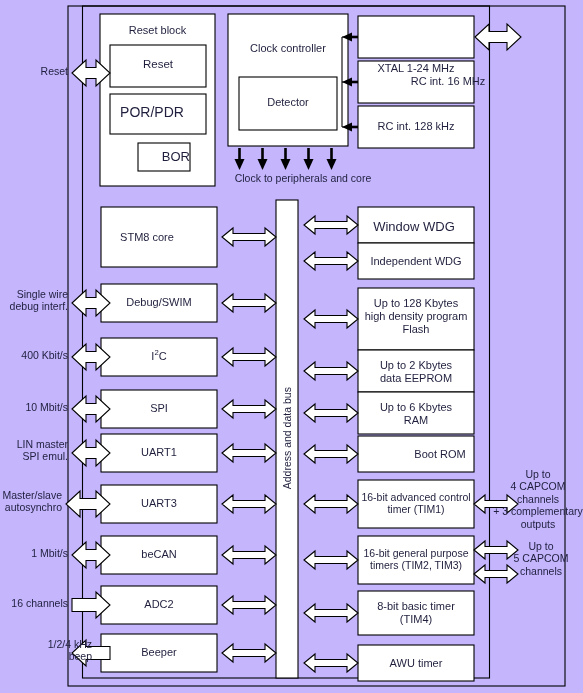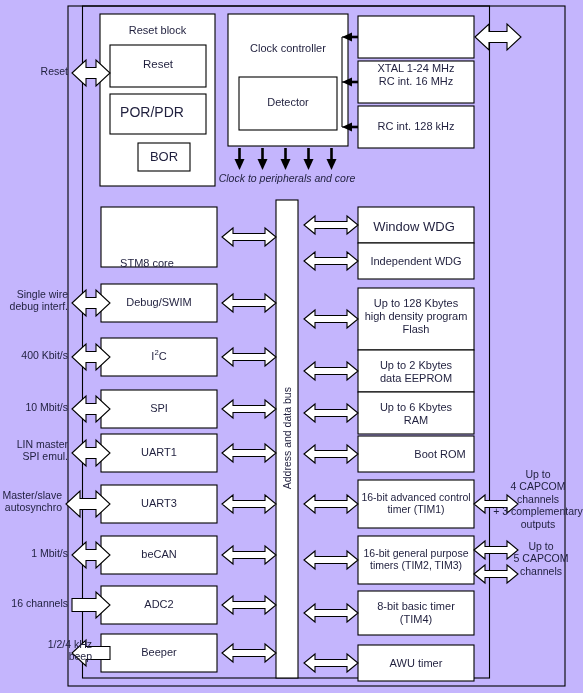--- a/index.html
+++ b/index.html
@@ -171,47 +171,47 @@
 
       <path class="ar" d="M474 550 L485 541 L485 546.5 L507 546.5 L507 541 L518 550 L507 559 L507 553.5 L485 553.5 L485 559 Z"></path>
       <path class="ar" d="M474 574 L485 565 L485 570.5 L507 570.5 L507 565 L518 574 L507 583 L507 577.5 L485 577.5 L485 583 Z"></path>
     </g>
 
   </svg>
 
   <div class="frame-title" style="left:100px;top:24px;width:115px;font-size:11px;">Reset block</div>
   <div class="lbl" style="left:110px;top:58px;width:96px;font-size:11.5px;">Reset</div>
   <div class="lbl" style="left:110px;top:104px;width:84px;font-size:14px;">POR/PDR</div>
-  <div class="lbl" style="left:138px;top:149px;width:52px;font-size:13px;">BOR</div>
+  <div class="lbl" style="left:138px;top:149px;width:52px;font-size:13px;text-align:right;">BOR</div>
 
   <div class="frame-title" style="left:228px;top:42px;width:120px;font-size:11px;">Clock controller</div>
   <div class="lbl" style="left:239px;top:96px;width:98px;font-size:11px;">Detector</div>
-  <div class="lbl" style="left:192px;top:172px;width:190px;font-size:10.5px;font-style:italic;">Clock to peripherals and core</div>
+  <div class="lbl" style="left:208px;top:172px;width:190px;font-size:10.5px;">Clock to peripherals and core</div>
 
   <div class="lbl" style="left:358px;top:30px;width:116px;font-size:11px;margin-top:32px;">XTAL 1-24 MHz</div>
-  <div class="lbl" style="left:358px;top:75px;width:116px;font-size:11px;">RC int. 16 MHz</div>
+  <div class="lbl" style="left:358px;top:75px;width:116px;font-size:11px;padding-left:32px;">RC int. 16 MHz</div>
   <div class="lbl" style="left:358px;top:120px;width:116px;font-size:11px;">RC int. 128 kHz</div>
 
   <div class="lbl" style="left:216px;top:432px;width:142px;font-size:10.5px;transform:rotate(-90deg);">Address and data bus</div>
 
   <div class="lbl lbl-left" style="left:0px;top:65px;width:68px;font-size:10.5px;">Reset</div>
   <div class="lbl lbl-left" style="left:0px;top:288px;width:68px;font-size:10.5px;">Single wire
 debug interf.</div>
   <div class="lbl lbl-left" style="left:0px;top:349px;width:68px;font-size:10.5px;">400 Kbit/s</div>
   <div class="lbl lbl-left" style="left:0px;top:401px;width:68px;font-size:10.5px;">10 Mbit/s</div>
   <div class="lbl lbl-left" style="left:0px;top:438px;width:68px;font-size:10.5px;">LIN master
 SPI emul.</div>
   <div class="lbl lbl-left" style="left:0px;top:489px;width:62px;font-size:10.5px;">Master/slave
 autosynchro</div>
   <div class="lbl lbl-left" style="left:0px;top:547px;width:68px;font-size:10.5px;">1 Mbit/s</div>
   <div class="lbl lbl-left" style="left:0px;top:597px;width:68px;font-size:10.5px;">16 channels</div>
   <div class="lbl lbl-left" style="left:0px;top:638px;width:68px;font-size:10.5px;padding-left:24px;">1/2/4 kHz
 beep</div>
 
-  <div class="lbl" style="left:101px;top:231px;width:92px;font-size:11px;margin-top:26px;">STM8 core</div>
+  <div class="lbl" style="left:101px;top:231px;width:92px;font-size:11px;">STM8 core</div>
   <div class="lbl" style="left:101px;top:296px;width:116px;font-size:11px;">Debug/SWIM</div>
   <div class="lbl" style="left:101px;top:350px;width:116px;font-size:11px;">I<sup>2</sup>C</div>
   <div class="lbl" style="left:101px;top:402px;width:116px;font-size:11px;">SPI</div>
   <div class="lbl" style="left:101px;top:446px;width:116px;font-size:11px;">UART1</div>
   <div class="lbl" style="left:101px;top:497px;width:116px;font-size:11px;">UART3</div>
   <div class="lbl" style="left:101px;top:548px;width:116px;font-size:11px;">beCAN</div>
   <div class="lbl" style="left:101px;top:598px;width:116px;font-size:11px;">ADC2</div>
   <div class="lbl" style="left:101px;top:646px;width:116px;font-size:11px;">Beeper</div>
 
   <div class="lbl" style="left:358px;top:219px;width:112px;font-size:13px;">Window WDG</div>

